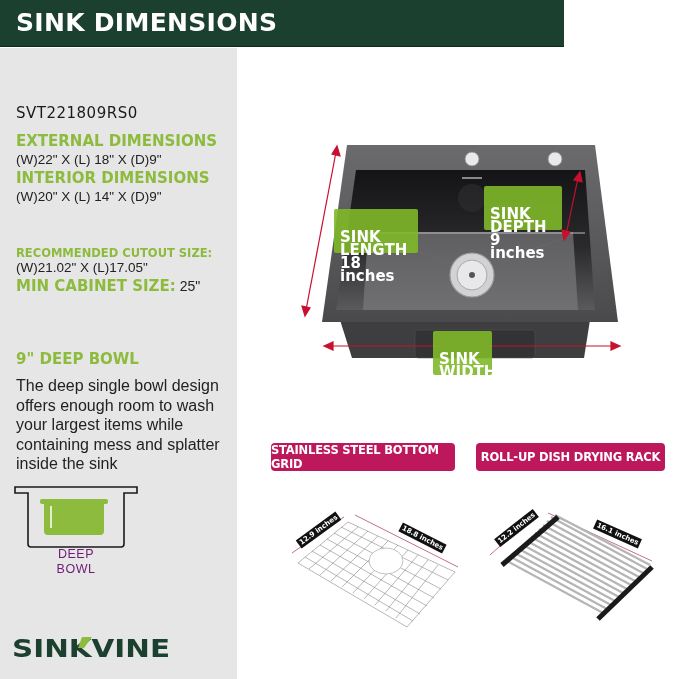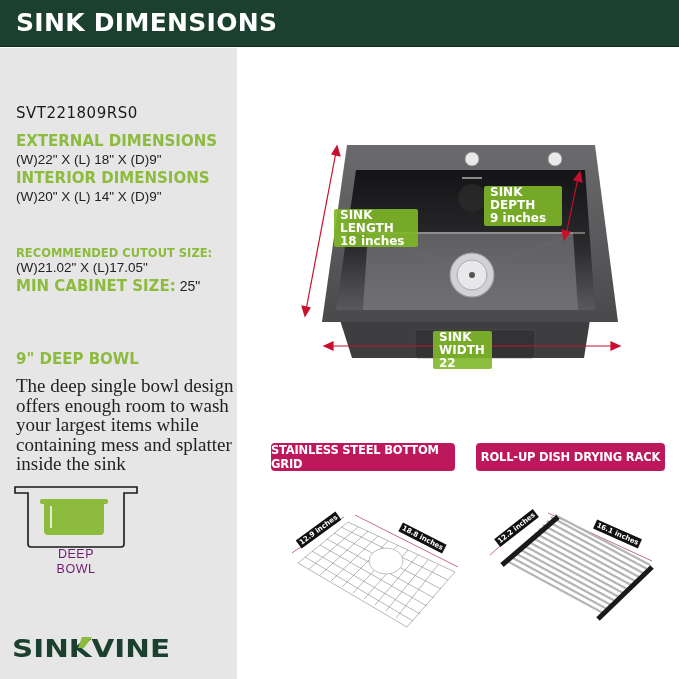--- a/index.html
+++ b/index.html
@@ -1,20 +1,20 @@
 <!DOCTYPE html>
 <html><head>
   <meta charset="utf-8">
   <style>
     * { box-sizing: border-box; margin: 0; padding: 0; }
     html, body { width: 679px; height: 679px; overflow: hidden; background: #ffffff; }
     body { position: relative; font-family: "Liberation Sans", "DejaVu Sans", sans-serif; }
 
     .header {
-      position: absolute; left: 0; top: 0; width: 679px; height: 47px;
+      position: absolute; left: 0; top: 0; width: 564px; height: 47px;
       background: #1c4030; border-bottom: 1px solid #0f2a1e;
     }
     .header-title {
       position: absolute; left: 16px; top: 8px;
       color: #ffffff; font-weight: bold; font-size: 25px; letter-spacing: 0.3px;
       font-family: "DejaVu Sans", sans-serif;
     }
 
     .left-panel {
       position: absolute; left: 0; top: 48px; width: 237px; height: 631px;
@@ -29,36 +29,36 @@
     .int-v { position: absolute; left: 16px; top: 189px; font-size: 13.5px; color: #222; }
 
     .cut-h { position: absolute; left: 16px; top: 246px; font-size: 11.5px; }
     .cut-v { position: absolute; left: 16px; top: 260px; font-size: 13.5px; color: #222; }
     .cab-row { position: absolute; left: 16px; top: 277px; font-size: 15px; }
     .cab-v { color: #222; font-weight: normal; font-size: 14px; margin-left: 4px; font-family: "Liberation Sans", sans-serif; }
 
     .bowl-h { position: absolute; left: 16px; top: 350px; font-size: 15px; }
     .bowl-desc {
       position: absolute; left: 16px; top: 376px; width: 220px;
-      font-size: 19px; line-height: 19.5px; color: #222; font-family: Liberation Serif, serif;
+      font-size: 16px; line-height: 19.5px; color: #222;
     }
 
     .bowl-icon { position: absolute; left: 14px; top: 486px; width: 124px; height: 62px; }
     .bowl-label {
       position: absolute; left: 40px; top: 547px; width: 72px; text-align: center;
       font-size: 12.5px; line-height: 15px; color: #701a75; letter-spacing: 0.5px;
     }
     .logo { position: absolute; left: 12px; top: 634px; width: 160px; height: 26px; }
 
     
     .sink-area { position: absolute; left: 300px; top: 130px; width: 340px; height: 250px; }
 
     .callout {
       position: absolute; background: rgba(128,184,40,0.9); color: #fff;
-      font-weight: bold; font-size: 12px; line-height: 13px; padding: 0 6px;
+      font-weight: bold; font-size: 15px; line-height: 13px; padding: 22px 6px;
       border-radius: 2px; font-family: "DejaVu Sans", sans-serif;
     }
 
     .pill {
       position: absolute; height: 28px; background: #be185d; color: #fff;
       border-radius: 4px; font-weight: bold; font-size: 11.5px;
       display: flex; align-items: center; justify-content: center;
       font-family: "DejaVu Sans", sans-serif; letter-spacing: -0.2px;
     }
     .pill-grid { left: 271px; top: 443px; width: 184px; }

